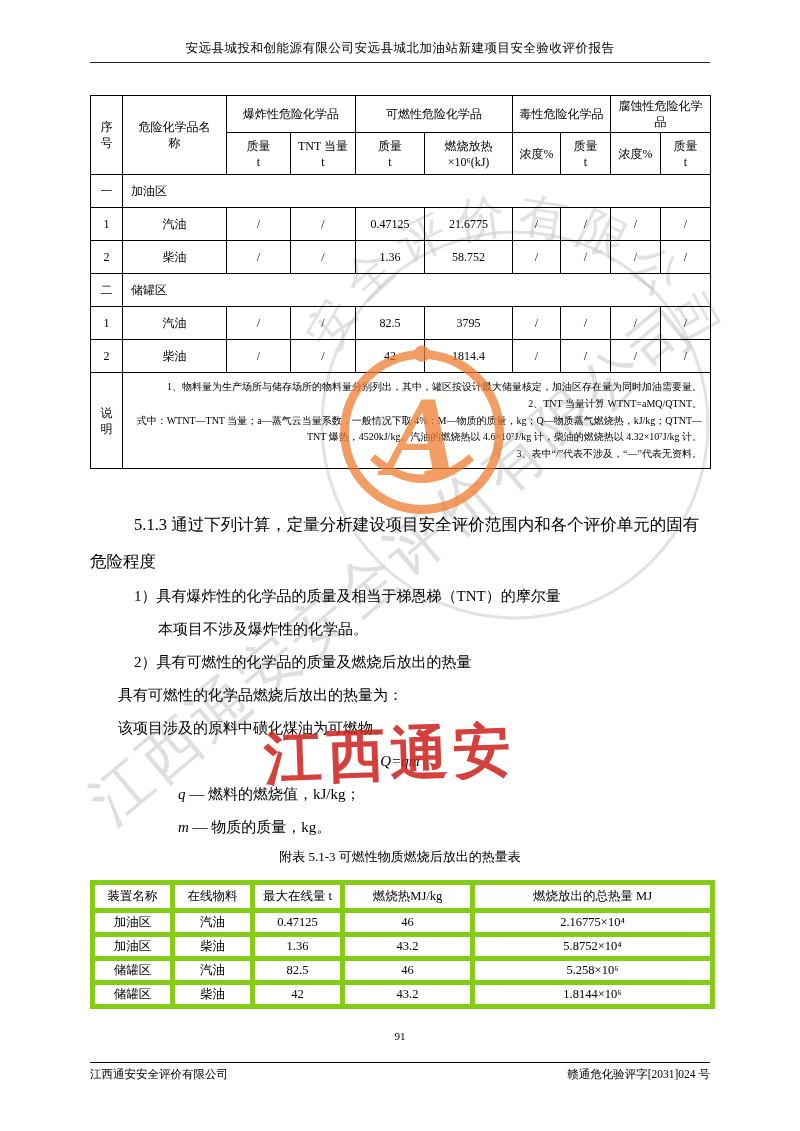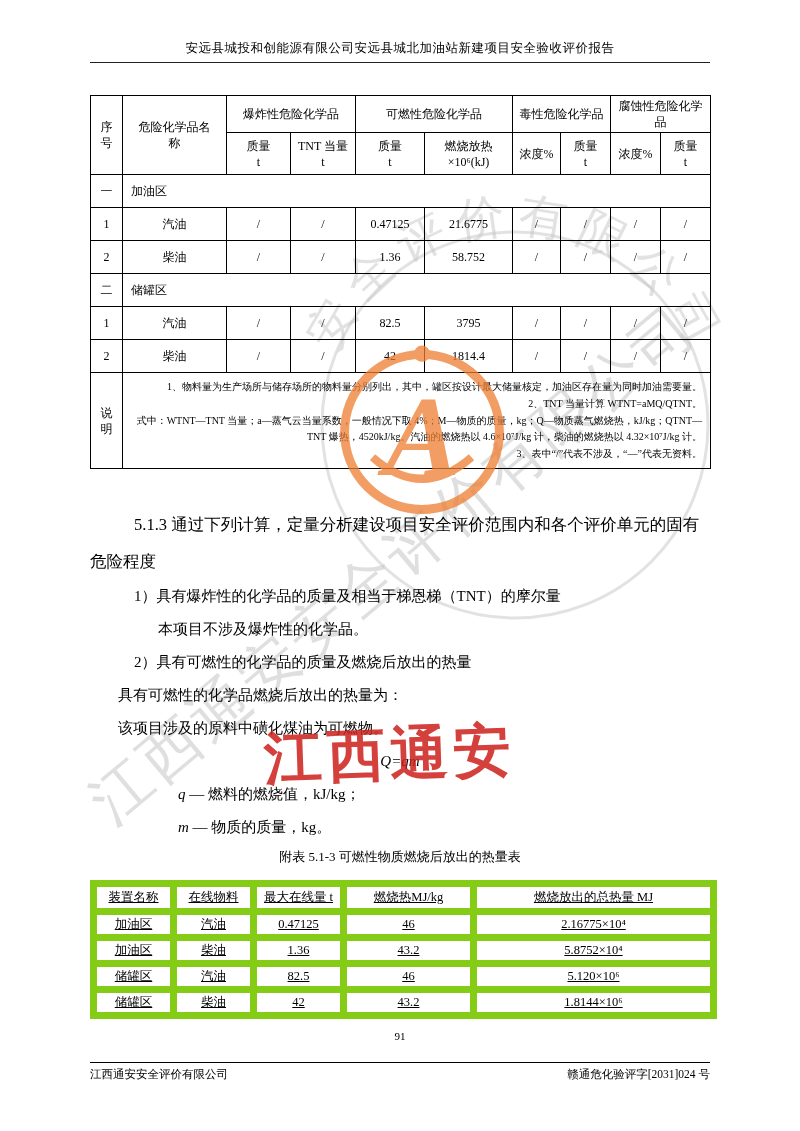--- a/index.html
+++ b/index.html
@@ -47,21 +47,21 @@
   .formula { text-align: center; font-style: italic; }
   .defs { padding-left: 88px; }
   .defs .sym { font-style: italic; }
   .caption { text-align: center; font-size: 13px; line-height: 26px; }
   
   .t2 {
     position: absolute; left: 90px; top: 880px; width: 620px;
     border-collapse: collapse; table-layout: fixed;
     font-size: 12.5px; text-align: center; z-index: 1;
   }
-  .t2 td { border: 7px solid #84cc16; padding: 1px 3px; vertical-align: middle; text-decoration: underline; }
+  .t2 td { border: 5px solid #84cc16; padding: 1px 3px; vertical-align: middle; }
   .t2 tr.th td { height: 28px; }
   .t2 tr.dr td { height: 24px; }
   
   .footer {
     position: absolute; left: 90px; top: 1030px; width: 620px;
     font-size: 11.5px; z-index: 1;
   }
   .pagenum { text-align: center; font-size: 11px; margin-bottom: 20px; }
   .footline { border-top: 1px solid #000; }
   .footrow { display: flex; justify-content: space-between; padding-top: 4px; }
@@ -248,21 +248,21 @@
         <td>柴油</td>
         <td>1.36</td>
         <td>43.2</td>
         <td>5.8752×10⁴</td>
       </tr>
       <tr class="dr">
         <td>储罐区</td>
         <td>汽油</td>
         <td>82.5</td>
         <td>46</td>
-        <td>5.120×10⁶</td>
+        <td>5.258×10⁶</td>
       </tr>
       <tr class="dr">
         <td>储罐区</td>
         <td>柴油</td>
         <td>42</td>
         <td>43.2</td>
         <td>1.8144×10⁶</td>
       </tr>
     </tbody>
   </table>

